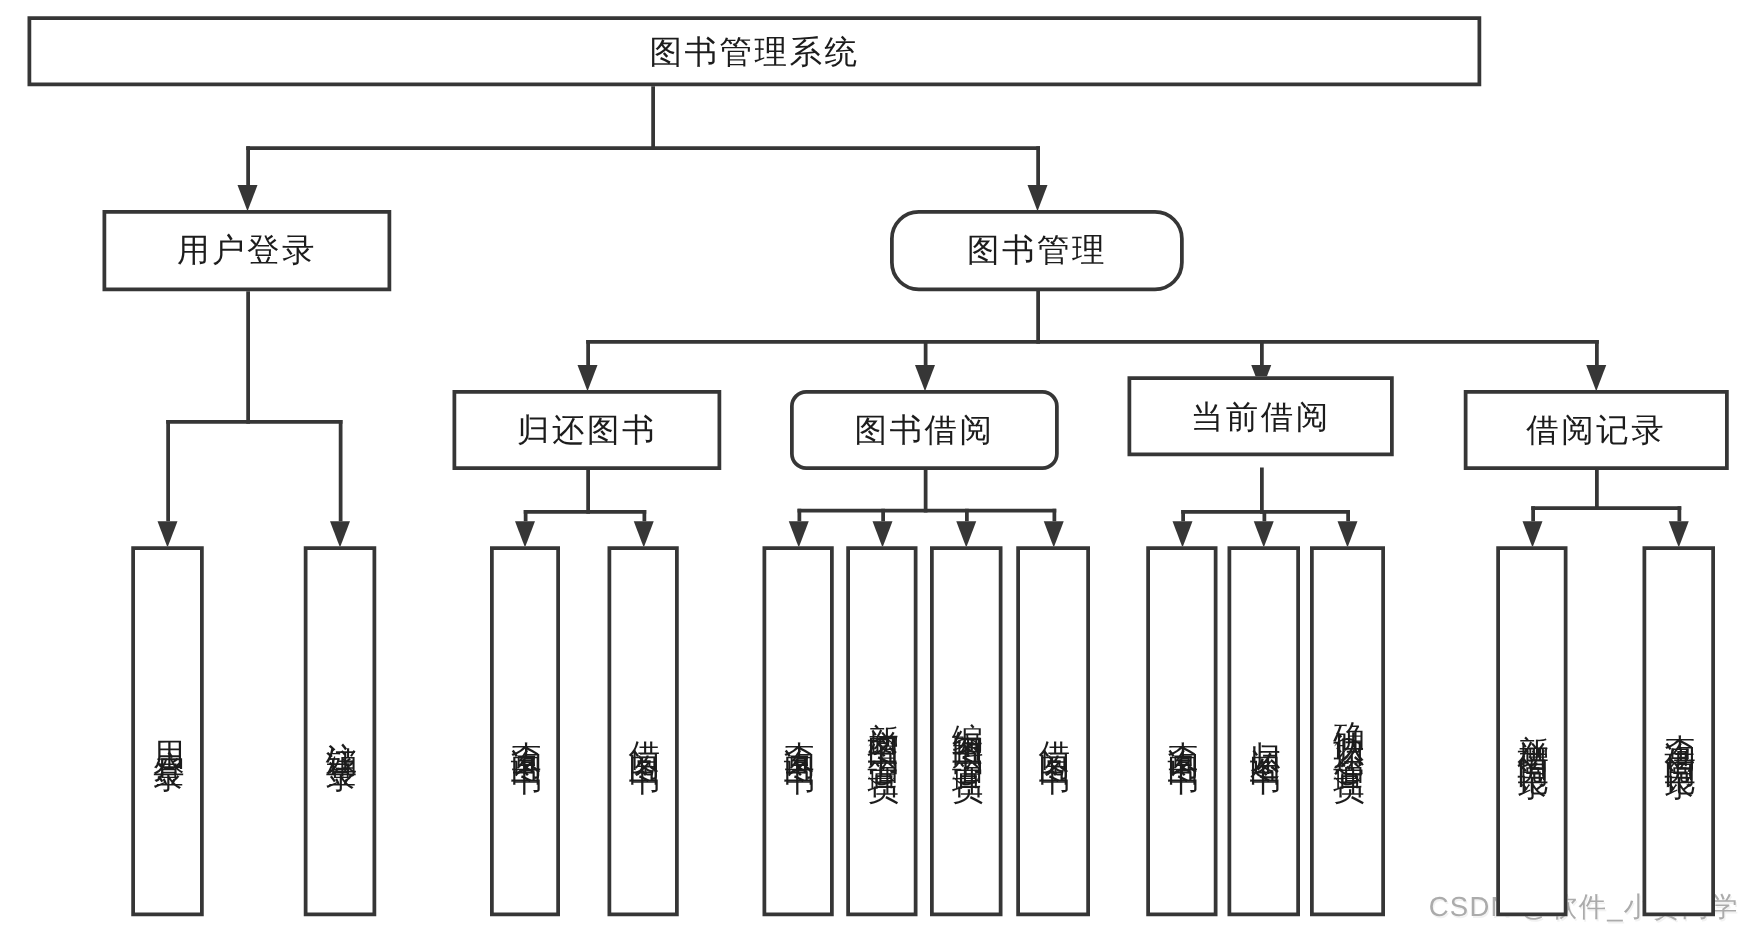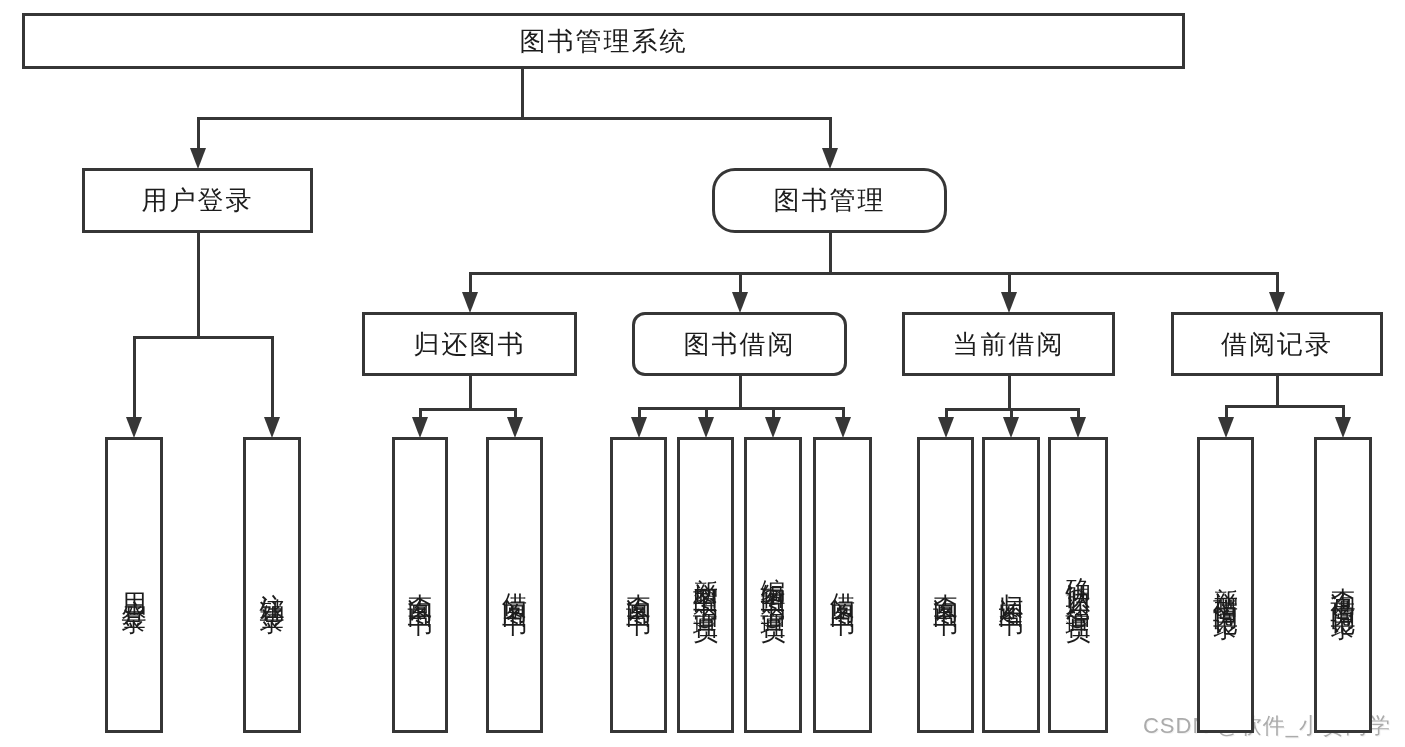--- a/index.html
+++ b/index.html
@@ -118,21 +118,21 @@
     </div>
     <div class="node h" style="left: 712px; top: 168px; width: 235px; height: 65px; border-radius: 23px;">
       <span class="node-label">图书管理</span>
     </div>
     <div class="node h" style="left: 362px; top: 312px; width: 215px; height: 64px;">
       <span class="node-label">归还图书</span>
     </div>
     <div class="node h" style="left: 632px; top: 312px; width: 215px; height: 64px; border-radius: 13px;">
       <span class="node-label">图书借阅</span>
     </div>
-    <div class="node h" style="left: 902px; top: 312px; width: 213px; height: 64px;">
+    <div class="node h" style="left: 902px; top: 301px; width: 213px; height: 64px;">
       <span class="node-label">当前借阅</span>
     </div>
     <div class="node h" style="left: 1171px; top: 312px; width: 212px; height: 64px;">
       <span class="node-label">借阅记录</span>
     </div>
     <div class="node v" style="left: 105px; top: 437px; width: 58px; height: 296px;">
       <span class="node-label">用户登录</span>
     </div>
     <div class="node v" style="left: 243px; top: 437px; width: 58px; height: 296px;">
       <span class="node-label">注销登录</span>

